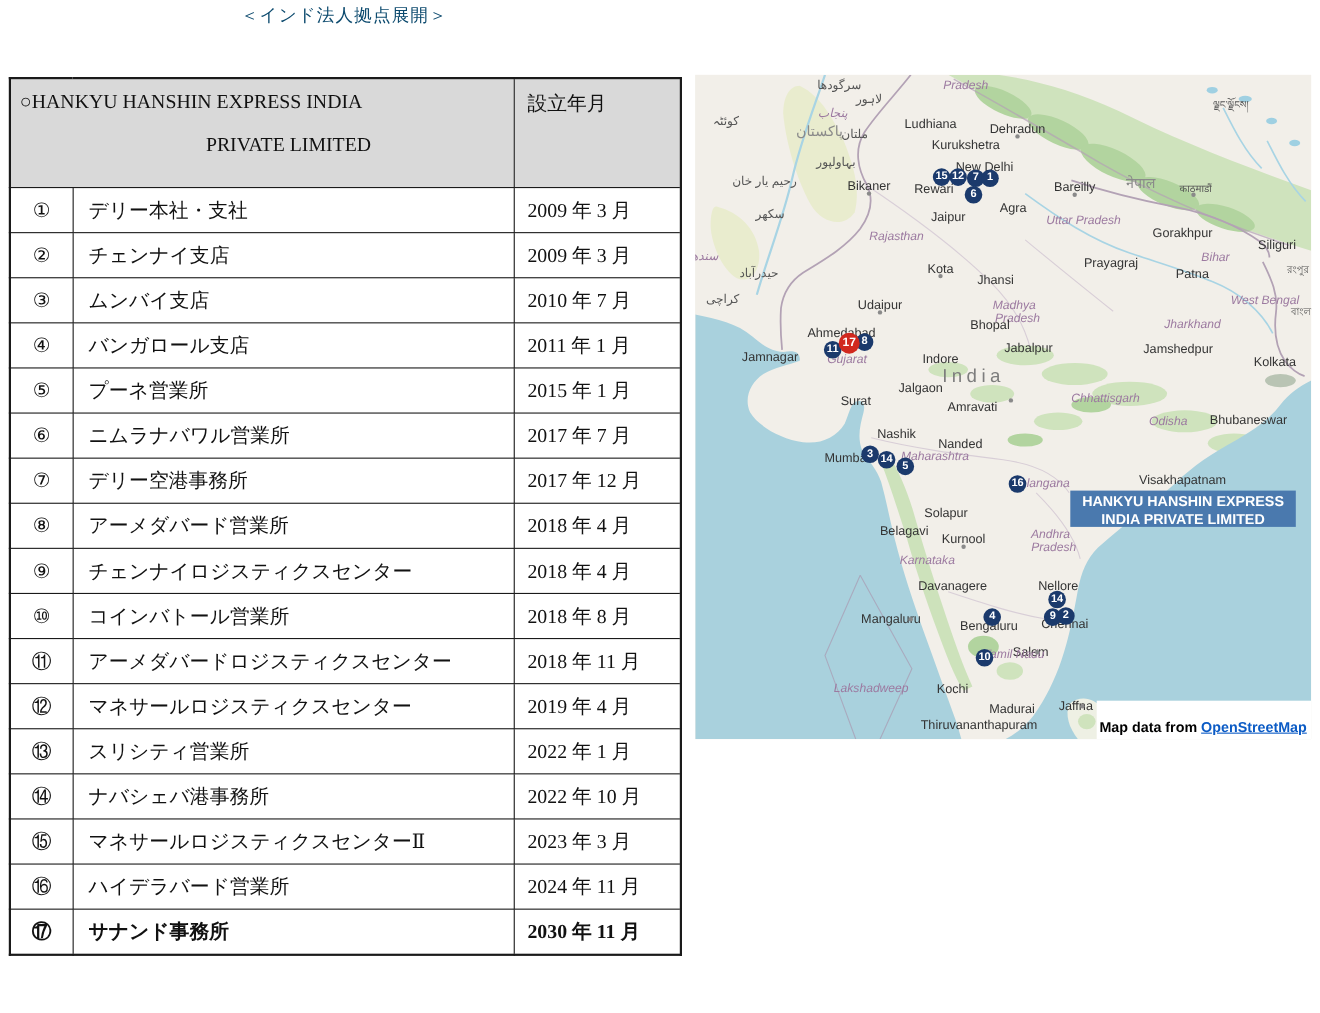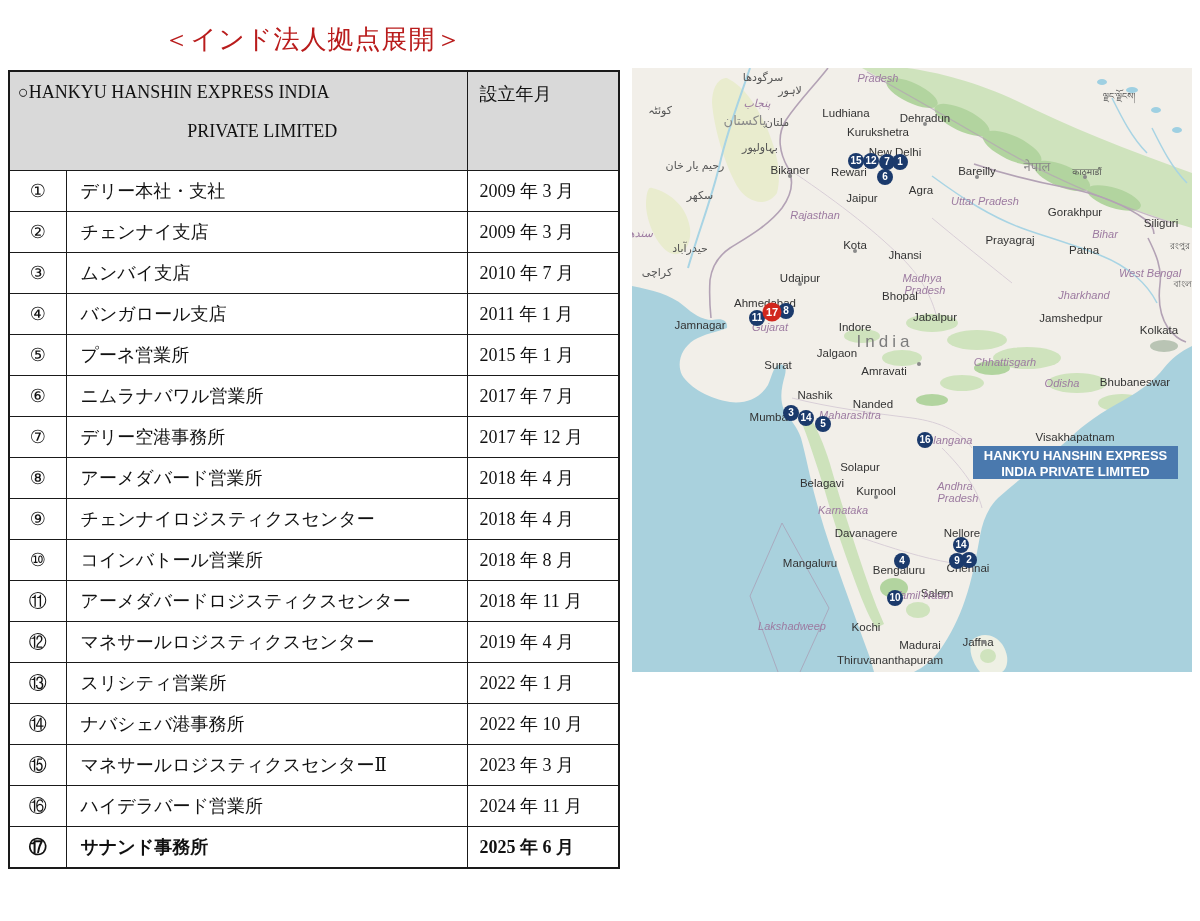--- a/index.html
+++ b/index.html
@@ -1,19 +1,19 @@
 <!DOCTYPE html>
 <html><head>
 <meta charset="utf-8">
 <style>
   html,body{margin:0;padding:0;background:#ffffff;}
   .page{position:relative;width:1200px;height:921px;background:#fff;overflow:hidden;
         font-family:"Liberation Serif","DejaVu Serif",serif;}
   
-  .panel-title{position:absolute;top:22px;font-size:26px;color:#b91c1c;white-space:nowrap;
+  .panel-title{position:absolute;top:4px;font-size:16px;color:#0c4a6e;white-space:nowrap;
                transform:translateX(-50%);letter-spacing:1px;}
   .title-left{left:313px;}
   .title-right{left:893px;}
   
   table.offices{position:absolute;left:8px;top:70px;width:610px;border-collapse:collapse;
                 table-layout:fixed;border:2px solid #1a1a1a;}
   table.offices td{border:1px solid #1a1a1a;font-size:18px;color:#111;overflow:hidden;white-space:nowrap;}
   tr.hdr td{background:#d9d9d9;height:88px;vertical-align:top;}
   .hdr-company{padding:10px 0 0 8px;}
   .hdr-line1{display:block;text-align:left;}
@@ -149,21 +149,21 @@
           <td class="col-date">2023 年 3 月</td>
         </tr>
         <tr class="body-row">
           <td class="col-no">⑯</td>
           <td class="col-name">ハイデラバード営業所</td>
           <td class="col-date">2024 年 11 月</td>
         </tr>
         <tr class="body-row bold-row">
           <td class="col-no">⑰</td>
           <td class="col-name">サナンド事務所</td>
-          <td class="col-date">2025 年 6 月</td>
+          <td class="col-date">2030 年 11 月</td>
         </tr>
       </tbody>
   </table>
 
 
   <div class="map">
     <svg width="560" height="604" viewBox="0 0 560 604">
 
       <rect x="0" y="0" width="560" height="604" fill="#f2efe9"></rect>
 
@@ -338,15 +338,16 @@
         <span class="marker marker-blue" style="left: 337px; top: 492px;">2</span>
         <span class="marker marker-blue" style="left: 270px; top: 493px;">4</span>
         <span class="marker marker-blue" style="left: 263px; top: 530px;">10</span>
       </div>
 
     <div class="overlay-box">
       <div>HANKYU HANSHIN EXPRESS</div>
       <div>INDIA PRIVATE LIMITED</div>
     </div>
 
+    <div class="attrib-strip"><span>Map data from </span><a href="#">OpenStreetMap</a></div>
   </div>
 
 </div>
 
 </body></html>

